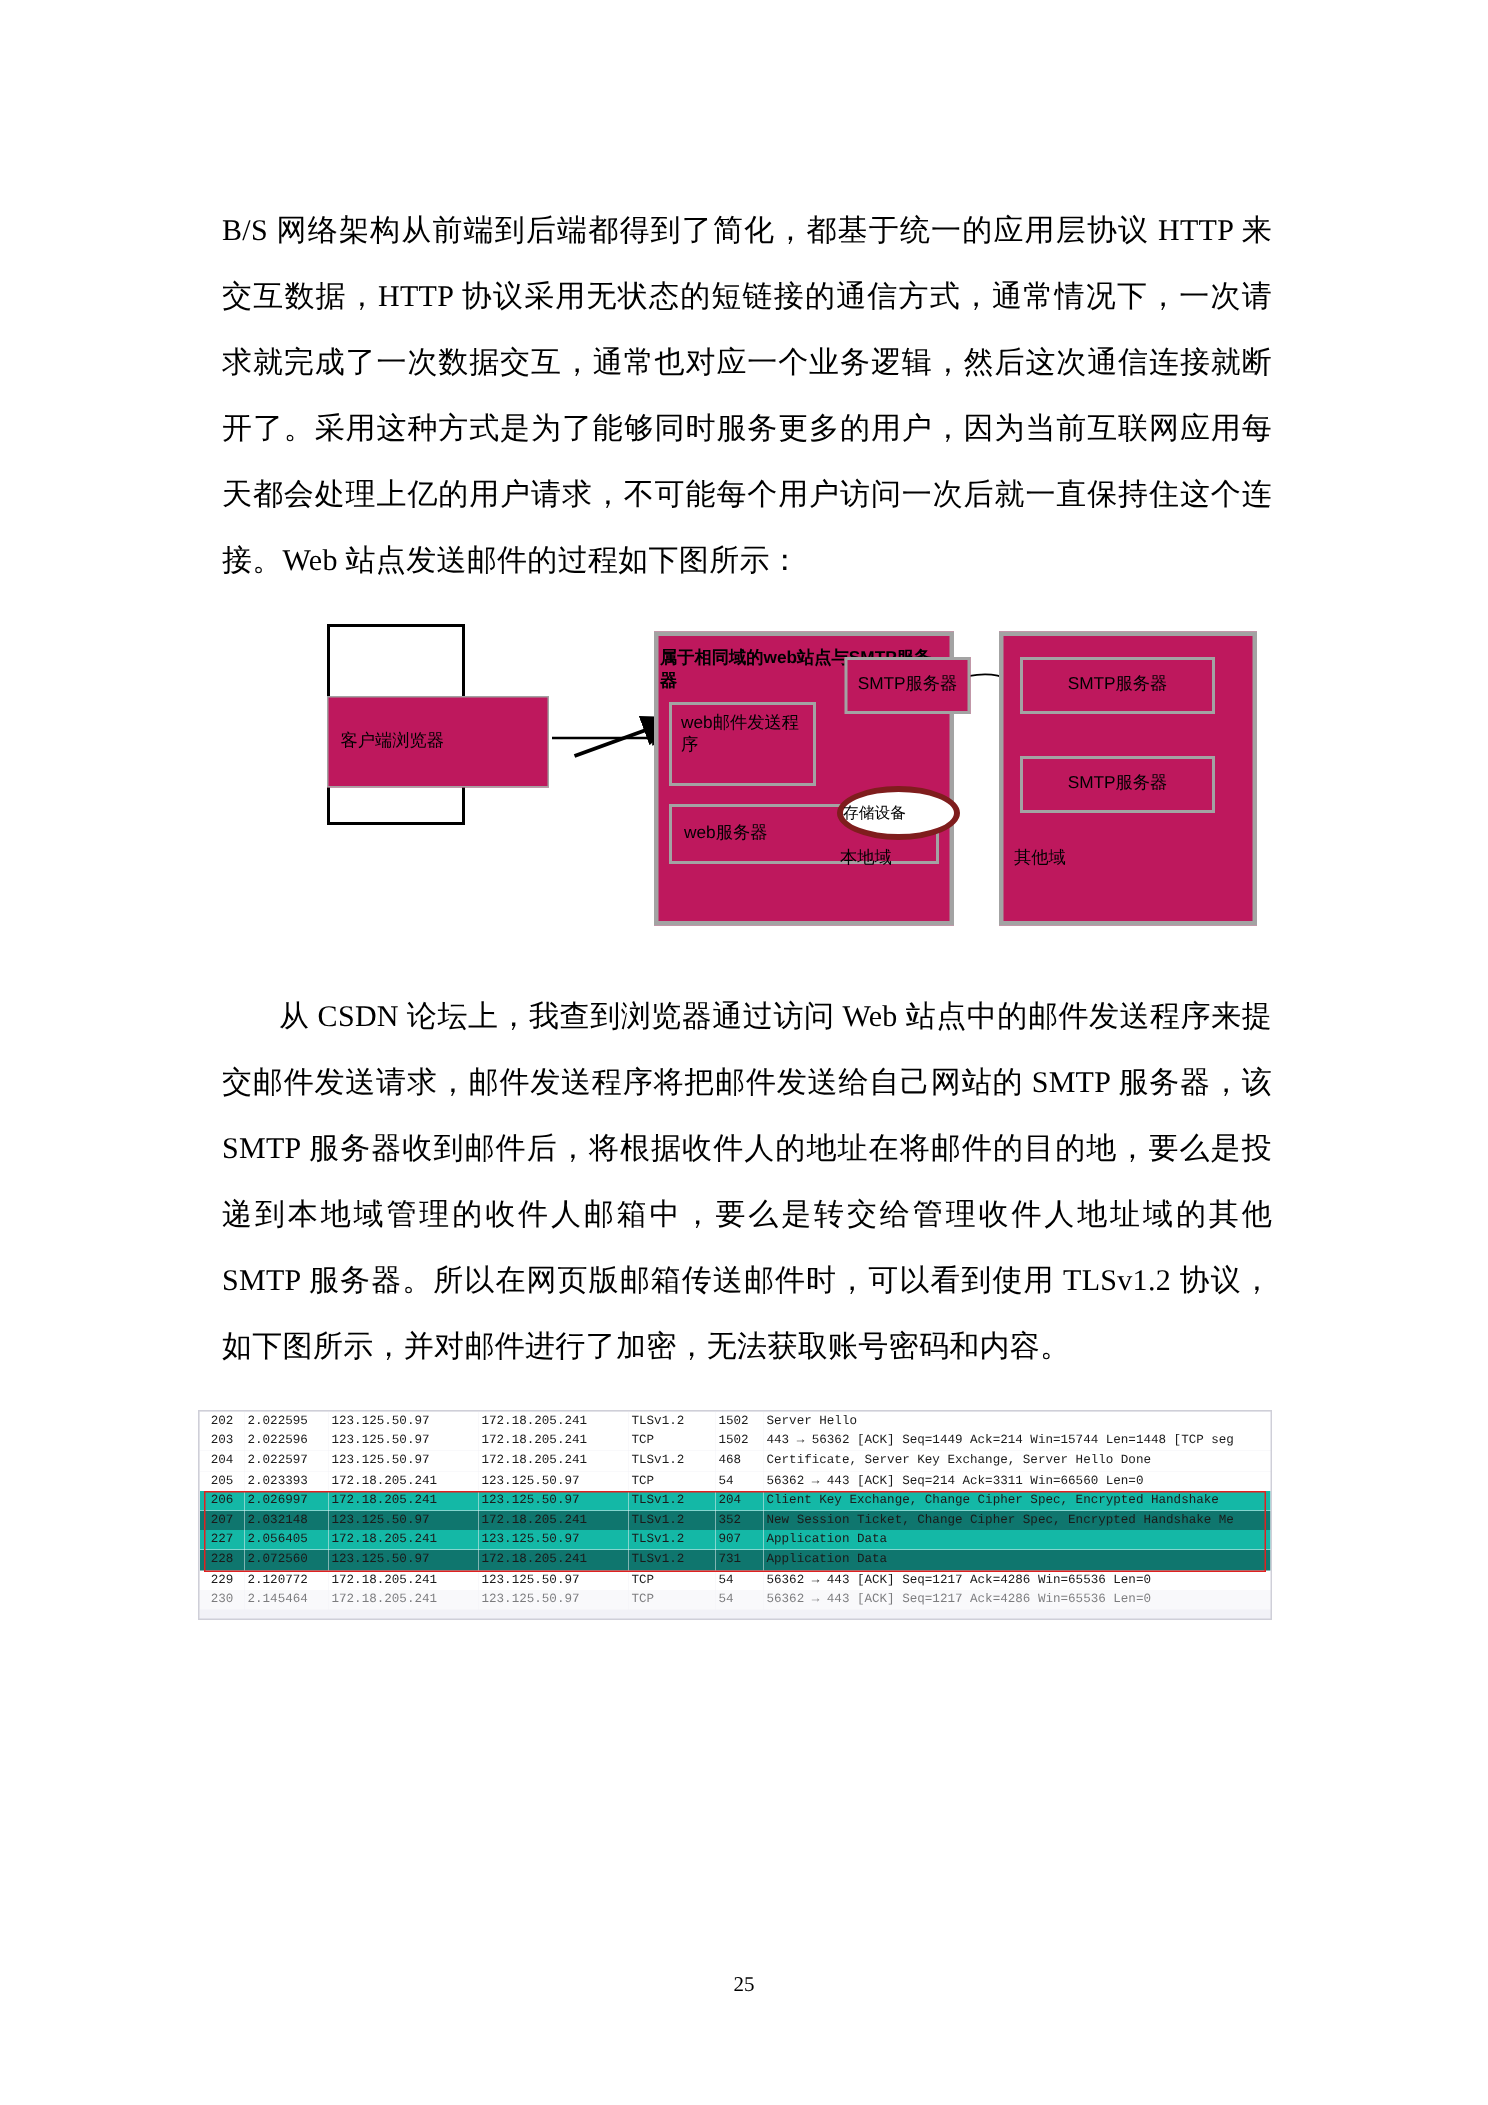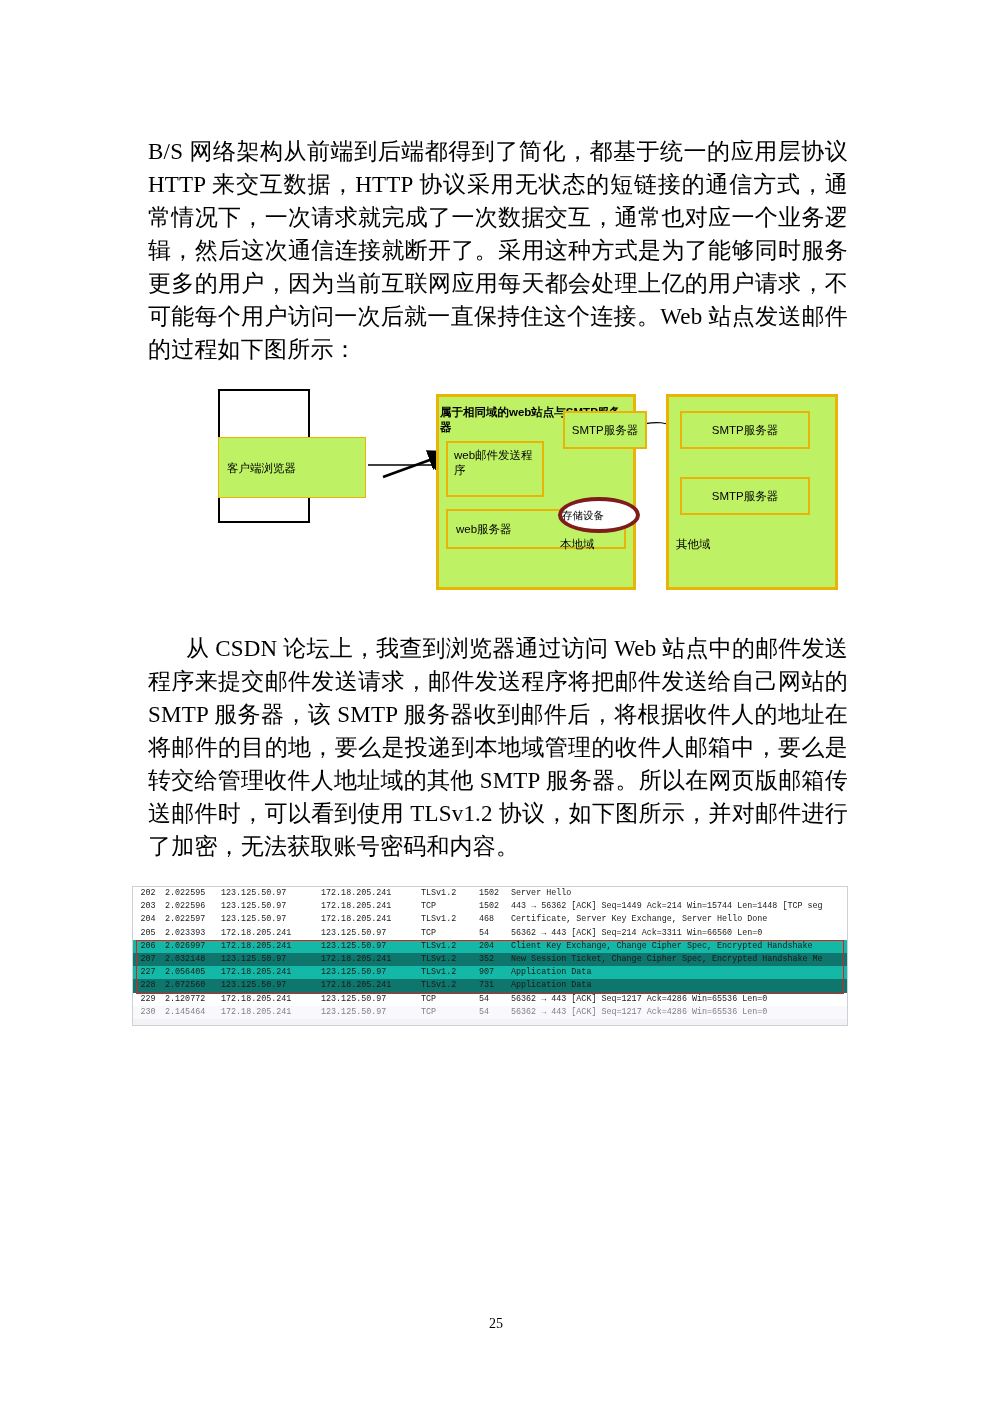--- a/index.html
+++ b/index.html
@@ -22,22 +22,22 @@
     height: 1403px;
     background: #fff;
   }
   .content {
     position: absolute;
     left: 148px;
     top: 112px;
     width: 700px;
   }
   .para {
-    font-size: 23px;
-    line-height: 33px;
+    font-size: 20px;
+    line-height: 44px;
     text-align: justify;
     letter-spacing: 0.2px;
   }
   .para.indent {
     text-indent: 38px;
   }
   
   .figure1 {
     position: relative;
     width: 700px;
@@ -47,22 +47,22 @@
   .fig1-inner {
     position: absolute;
     left: 70px;
     top: 0;
     width: 620px;
     height: 215px;
   }
   .box {
     position: absolute;
     box-sizing: border-box;
-    border: 2px solid #eab308;
-    background: #bef264;
+    border: 2px solid #a3a3a3;
+    background: #be185d;
     font-family: "Liberation Sans", sans-serif;
     font-size: 11.5px;
     line-height: 15px;
     color: #000;
   }
   .box .lbl {
     position: absolute;
     left: 8px;
     top: 50%;
     transform: translateY(-50%);

